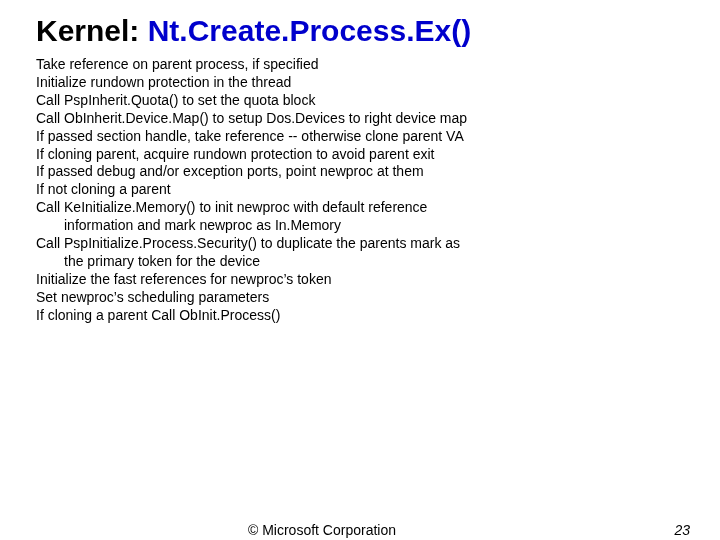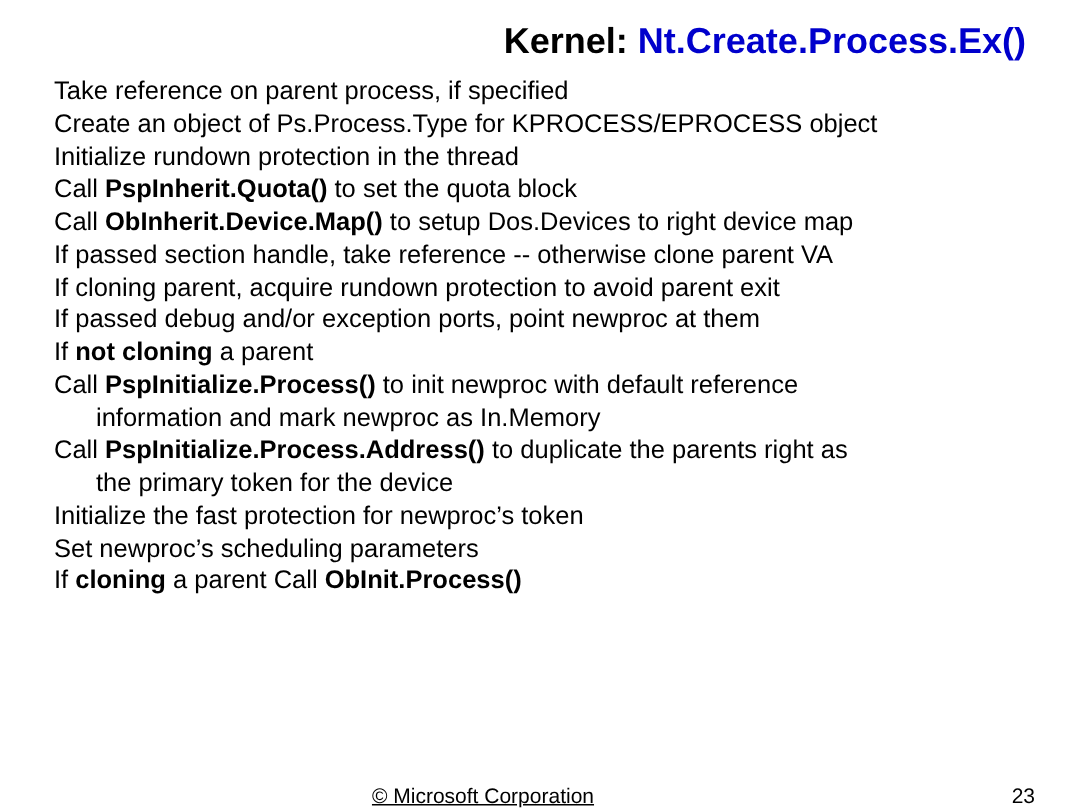--- a/index.html
+++ b/index.html
@@ -11,81 +11,80 @@
     background: #fff;
     color: #000;
     position: relative;
     box-sizing: border-box;
   }
   .slide {
     padding: 10px 36px 0 36px;
     box-sizing: border-box;
   }
   .title {
-    font-size: 24px;
+    font-size: 30px;
     font-weight: bold;
-    text-align: right;
+    text-align: left;
     margin: 4px 0 8px 0;
     white-space: nowrap;
   }
   .title .black { color: #000; }
   .title .blue  { color: #0000cc; }
   .body {
-    font-size: 17px;
+    font-size: 14px;
     line-height: 1.28;
   }
   .body p {
     margin: 0 0 0 0;
   }
   .cont {
     padding-left: 28px;
   }
-  .b { font-weight: bold; }
+  .b { font-weight: normal; }
   .footer {
     position: absolute;
     bottom: 18px;
     left: 0;
     width: 720px;
     font-size: 14px;
   }
   .copyright {
     position: absolute;
     left: 0;
     width: 644px;
     text-align: center;
-    text-decoration: underline;
   }
   .pagenum {
     position: absolute;
     right: 30px;
+    font-style: italic;
   }
 </style>
 </head>
 <body>
 
 <div class="slide">
   <div class="title">
     <span class="black">Kernel:  </span><span class="blue">Nt.Create.Process.Ex()</span>
   </div>
 
   <div class="body">
     <p>Take reference on parent process, if specified</p>
-    <p>Create an object of Ps.Process.Type for KPROCESS/EPROCESS object</p>
     <p>Initialize rundown protection in the thread</p>
     <p><span>Call </span><span class="b">PspInherit.Quota()</span><span> to set the quota block</span></p>
     <p><span>Call </span><span class="b">ObInherit.Device.Map()</span><span> to setup Dos.Devices to right device map</span></p>
     <p>If passed section handle, take reference -- otherwise clone parent VA</p>
     <p>If cloning parent, acquire rundown protection to avoid parent exit</p>
     <p>If passed debug and/or exception ports, point newproc at them</p>
     <p><span>If </span><span class="b">not cloning</span><span> a parent</span></p>
-    <p><span>Call </span><span class="b">PspInitialize.Process()</span><span> to init newproc with default reference</span></p>
+    <p><span>Call </span><span class="b">KeInitialize.Memory()</span><span> to init newproc with default reference</span></p>
     <p class="cont">information and mark newproc as In.Memory</p>
-    <p><span>Call </span><span class="b">PspInitialize.Process.Address()</span><span> to duplicate the parents right as</span></p>
+    <p><span>Call </span><span class="b">PspInitialize.Process.Security()</span><span> to duplicate the parents mark as</span></p>
     <p class="cont">the primary token for the device</p>
-    <p>Initialize the fast protection for newproc’s token</p>
+    <p>Initialize the fast references for newproc’s token</p>
     <p>Set newproc’s scheduling parameters</p>
     <p><span>If </span><span class="b">cloning</span><span> a parent Call </span><span class="b">ObInit.Process()</span></p>
   </div>
 </div>
 
 <div class="footer">
   <span class="copyright">© Microsoft Corporation</span>
   <span class="pagenum">23</span>
 </div>
 

